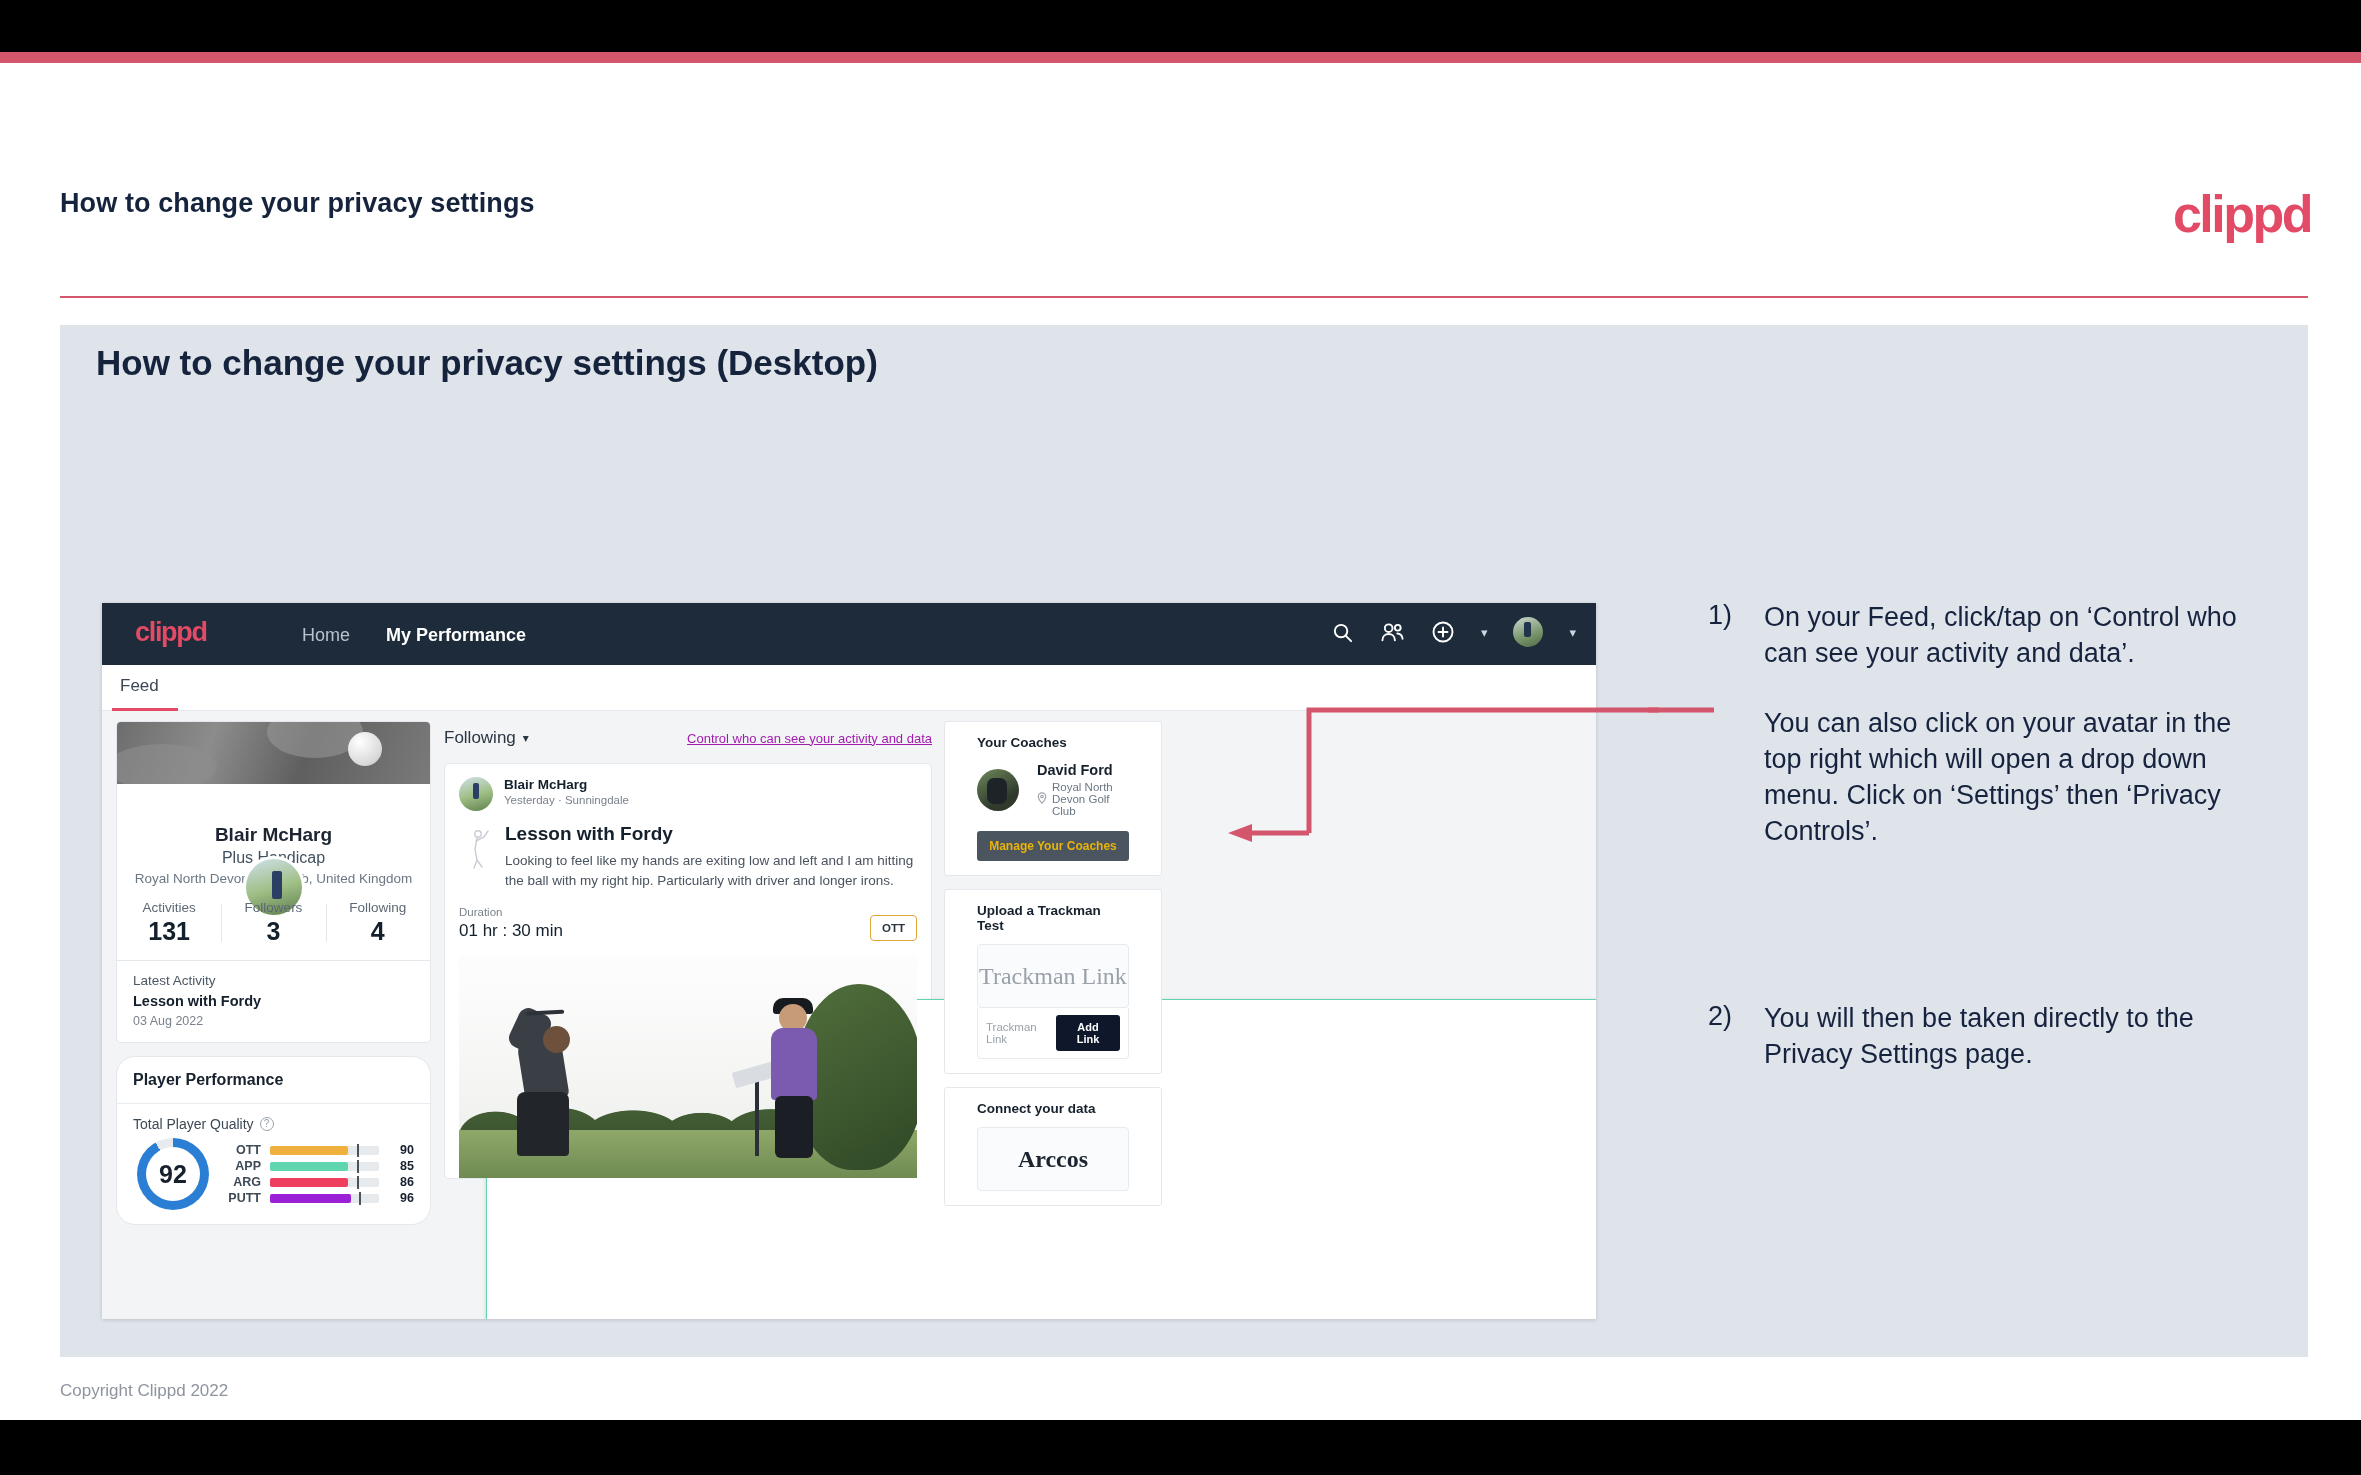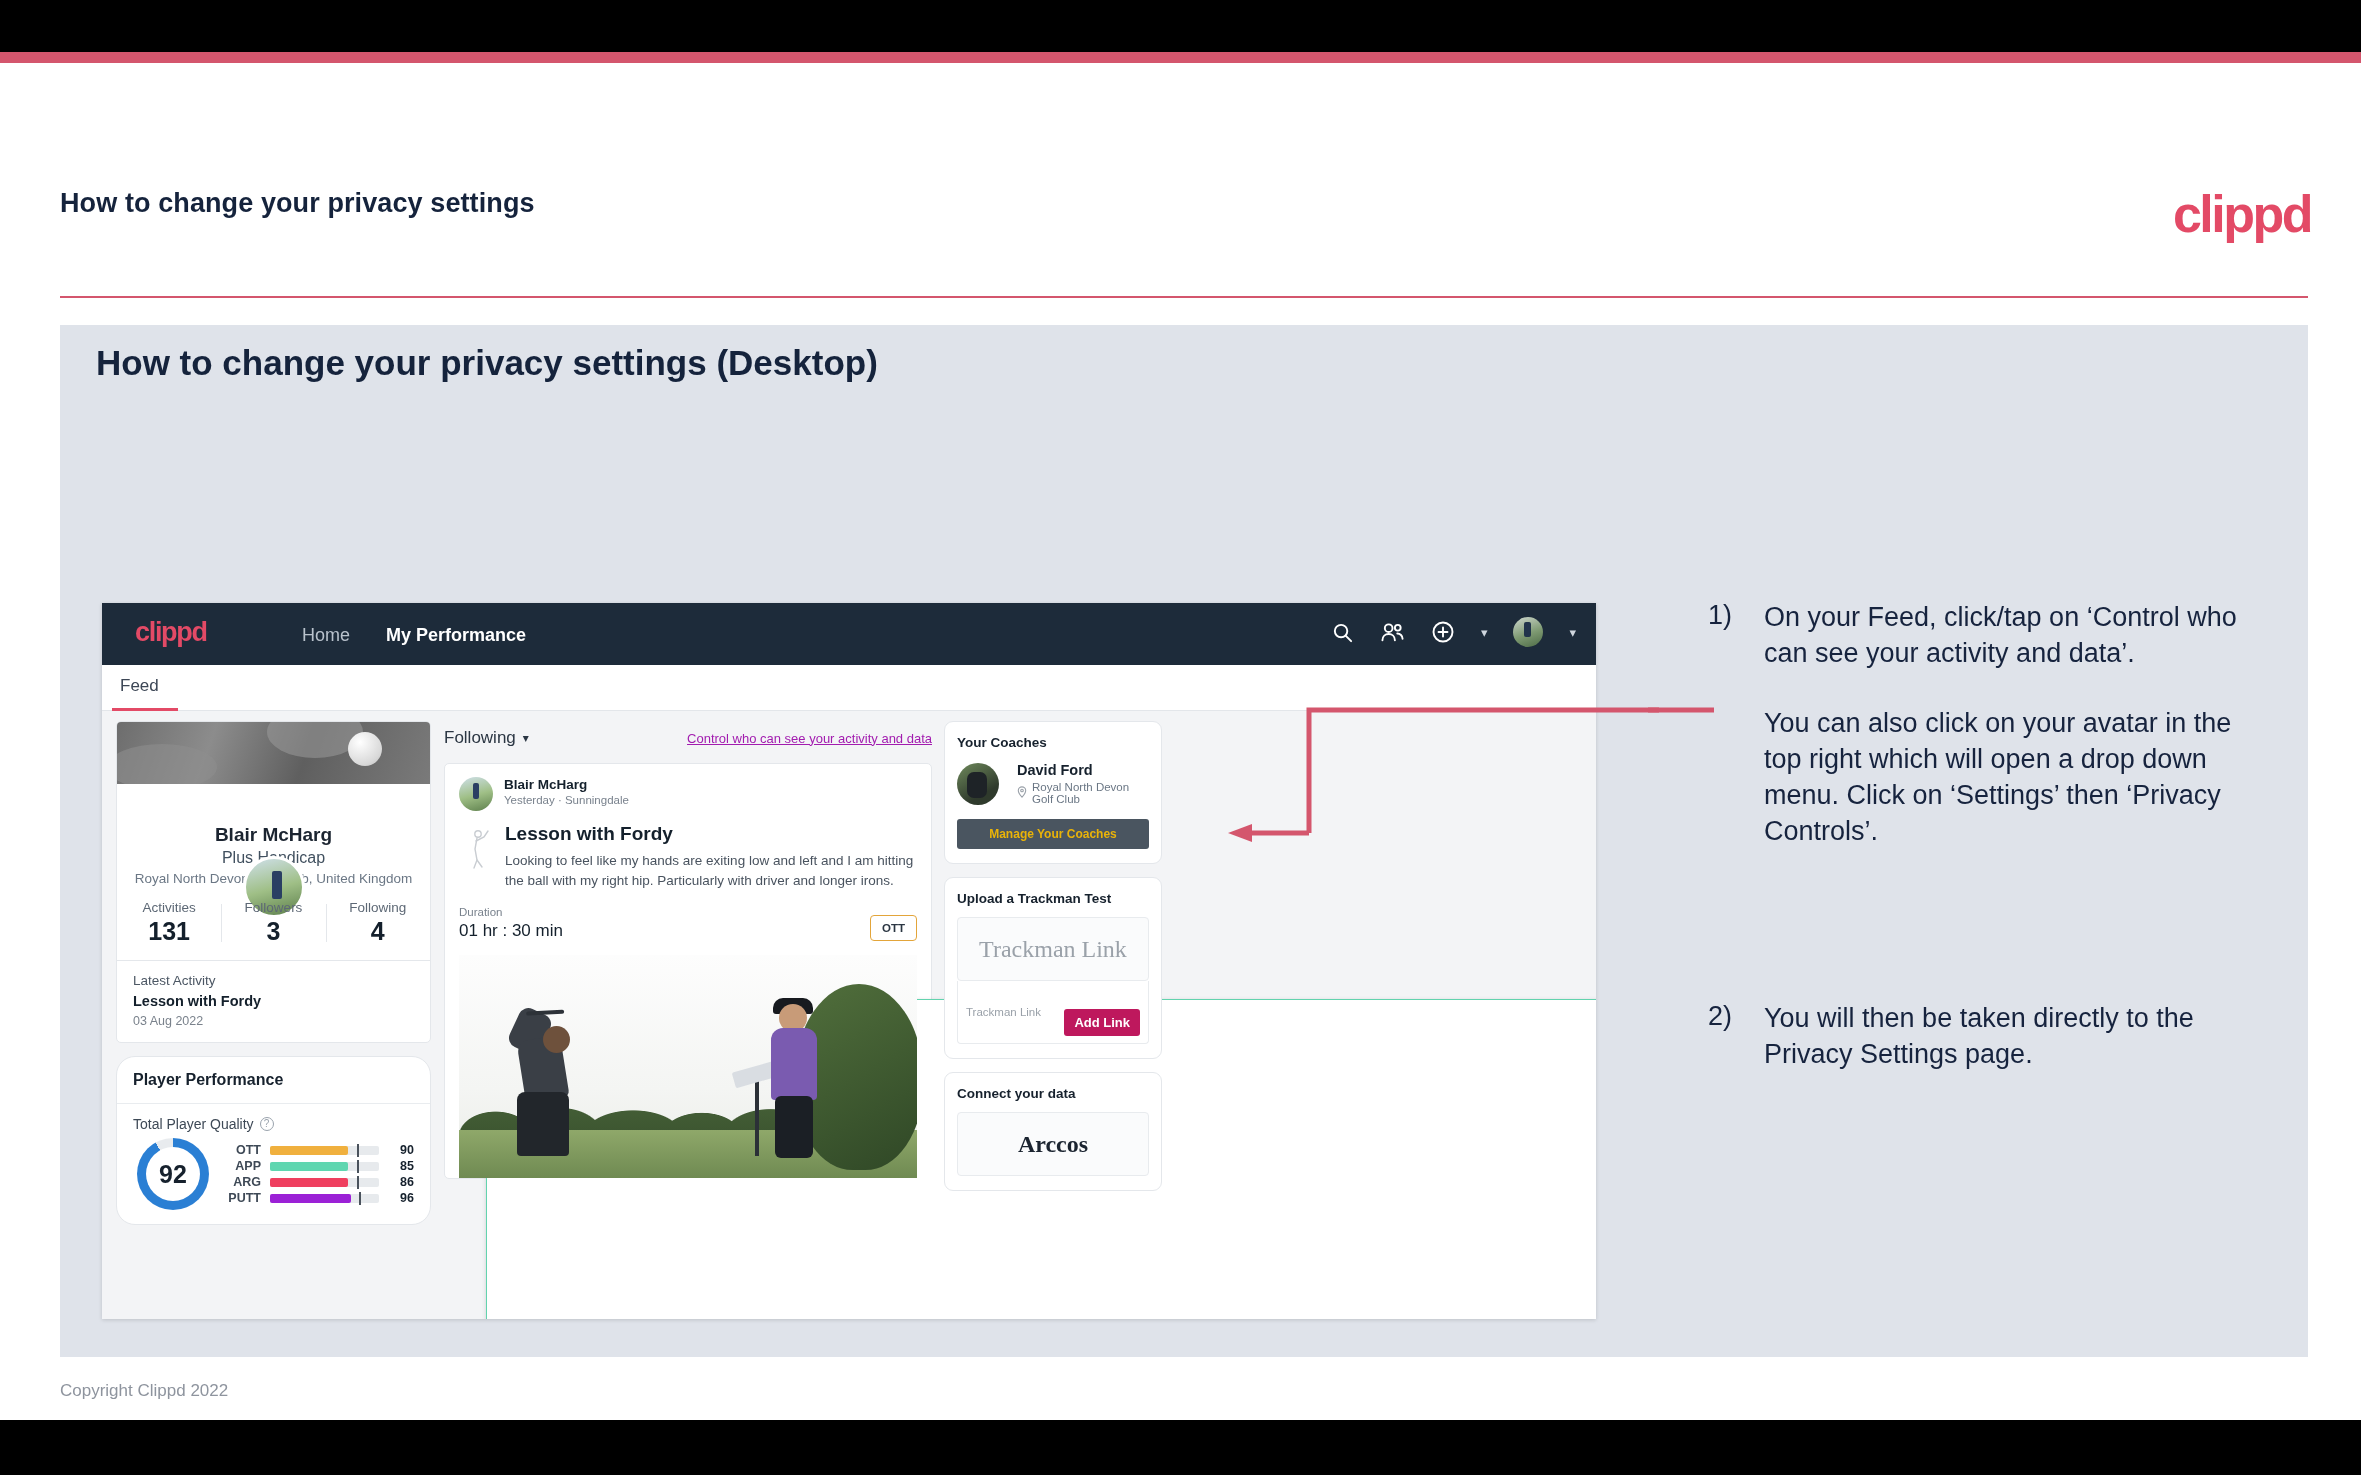--- a/index.html
+++ b/index.html
@@ -196,42 +196,42 @@
   .ph-coach{position:absolute;right:92px;bottom:22px;width:62px;height:160px;}
   .ph-coach .torso{position:absolute;left:8px;top:32px;width:46px;height:72px;background:#7a5bb0;border-radius:12px 12px 4px 4px;}
   .ph-coach .legs{position:absolute;left:12px;top:100px;width:38px;height:62px;background:#1b1f25;border-radius:6px;}
   .ph-coach .head{position:absolute;left:16px;top:8px;width:28px;height:28px;border-radius:50%;background:#c89b78;}
   .ph-coach .cap{position:absolute;left:10px;top:2px;width:40px;height:16px;border-radius:10px 10px 3px 3px;background:#171a1f;}
   .ph-stand{position:absolute;right:158px;bottom:22px;width:4px;height:76px;background:#2b3037;}
   .ph-stand::before{content:"";position:absolute;left:-22px;top:-14px;width:48px;height:16px;background:#d9dde2;transform:rotate(-16deg);border-radius:2px;}
 
   
   .col-right { position:absolute; left:842px; top:10px; width:218px; }
-  .rc { background:#fff; border:1px solid #e4e7eb; border-radius:9px; padding:13px 12px 14px; }
+  .rc { background:#fff; border:1px solid #e4e7eb; border-radius:3px; padding:13px 32px 14px; }
   .rc + .rc { margin-top:13px; }
   .rc-title { font-size:13.5px; font-weight:700; color:#16212d; }
   .coach-row { display:flex; align-items:center; gap:18px; margin-top:12px; }
   .coach-av { width:42px; height:42px; border-radius:50%; flex:none;
               background:linear-gradient(150deg,#6f8a5c,#2f3a2c 70%); position:relative; overflow:hidden;}
   .coach-av::after{content:"";position:absolute;left:10px;top:9px;width:20px;height:26px;background:#1e2327;border-radius:7px;}
   .coach-name { font-size:14.5px; font-weight:700; color:#16212d; }
   .coach-club { font-size:11.5px; color:#6b7785; display:flex; align-items:center; gap:5px; margin-top:3px; }
   .btn-dark { margin-top:14px; width:100%; height:30px; border:none; border-radius:3px;
               background:#4a5560; color:#eab308; font-size:12px; font-weight:700;
               font-family:"Liberation Sans",sans-serif; cursor:pointer; }
   .dropzone { margin-top:11px; border:1px solid #e8ebee; border-radius:4px; background:#fafbfc;
               height:64px; display:flex; align-items:center; justify-content:center; }
   .dz-text { font-family:"Liberation Serif",serif; font-size:24px; color:#9aa1a9; }
   .dz-text.dark { color:#1b2430; font-weight:700; }
   .link-row { display:flex; align-items:center; justify-content:space-between;
               border:1px solid #e8ebee; border-top:none; border-radius:0 0 4px 4px; padding:7px 8px; }
   .link-ph { font-size:11.5px; color:#9aa1a9; }
-  .btn-add { border:none; border-radius:3px; background:#be185d; color:#fff;
-             font-size:13px; font-weight:700; padding:6px 10px;
-             font-family:"Liberation Sans",sans-serif; cursor:pointer;margin-top:21px; }
+  .btn-add { border:none; border-radius:3px; background:#0f172a; color:#fff;
+             font-size:11px; font-weight:700; padding:6px 10px;
+             font-family:"Liberation Sans",sans-serif; cursor:pointer; }
 
   
   .callout { position:absolute; left:0; top:0; width:2248px; height:1032px; pointer-events:none; }
 
   
   .instr { position:absolute; left:1648px; top:275px; width:560px; }
   .ins-item { display:flex; gap:18px; margin-bottom:0; }
   .ins-num { font-size:27px; color:#16233e; width:38px; flex:none; }
   .ins-txt { font-size:27px; color:#16233e; line-height:1.33; }
   .ins-gap-a { height:34px; }

